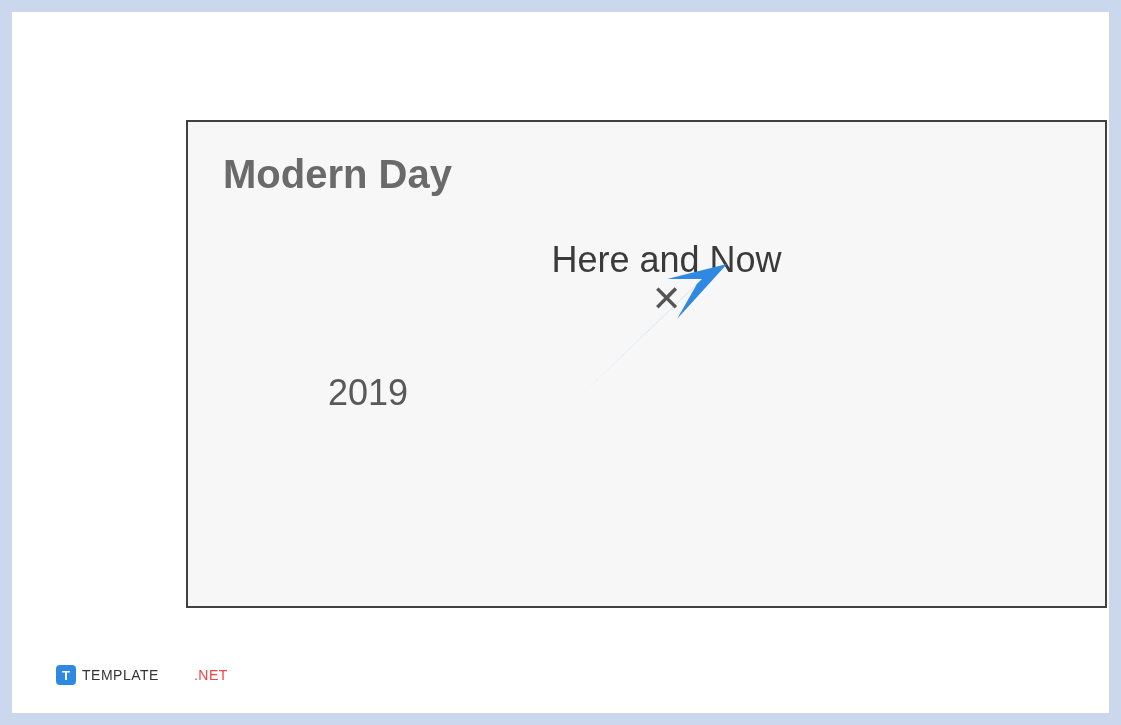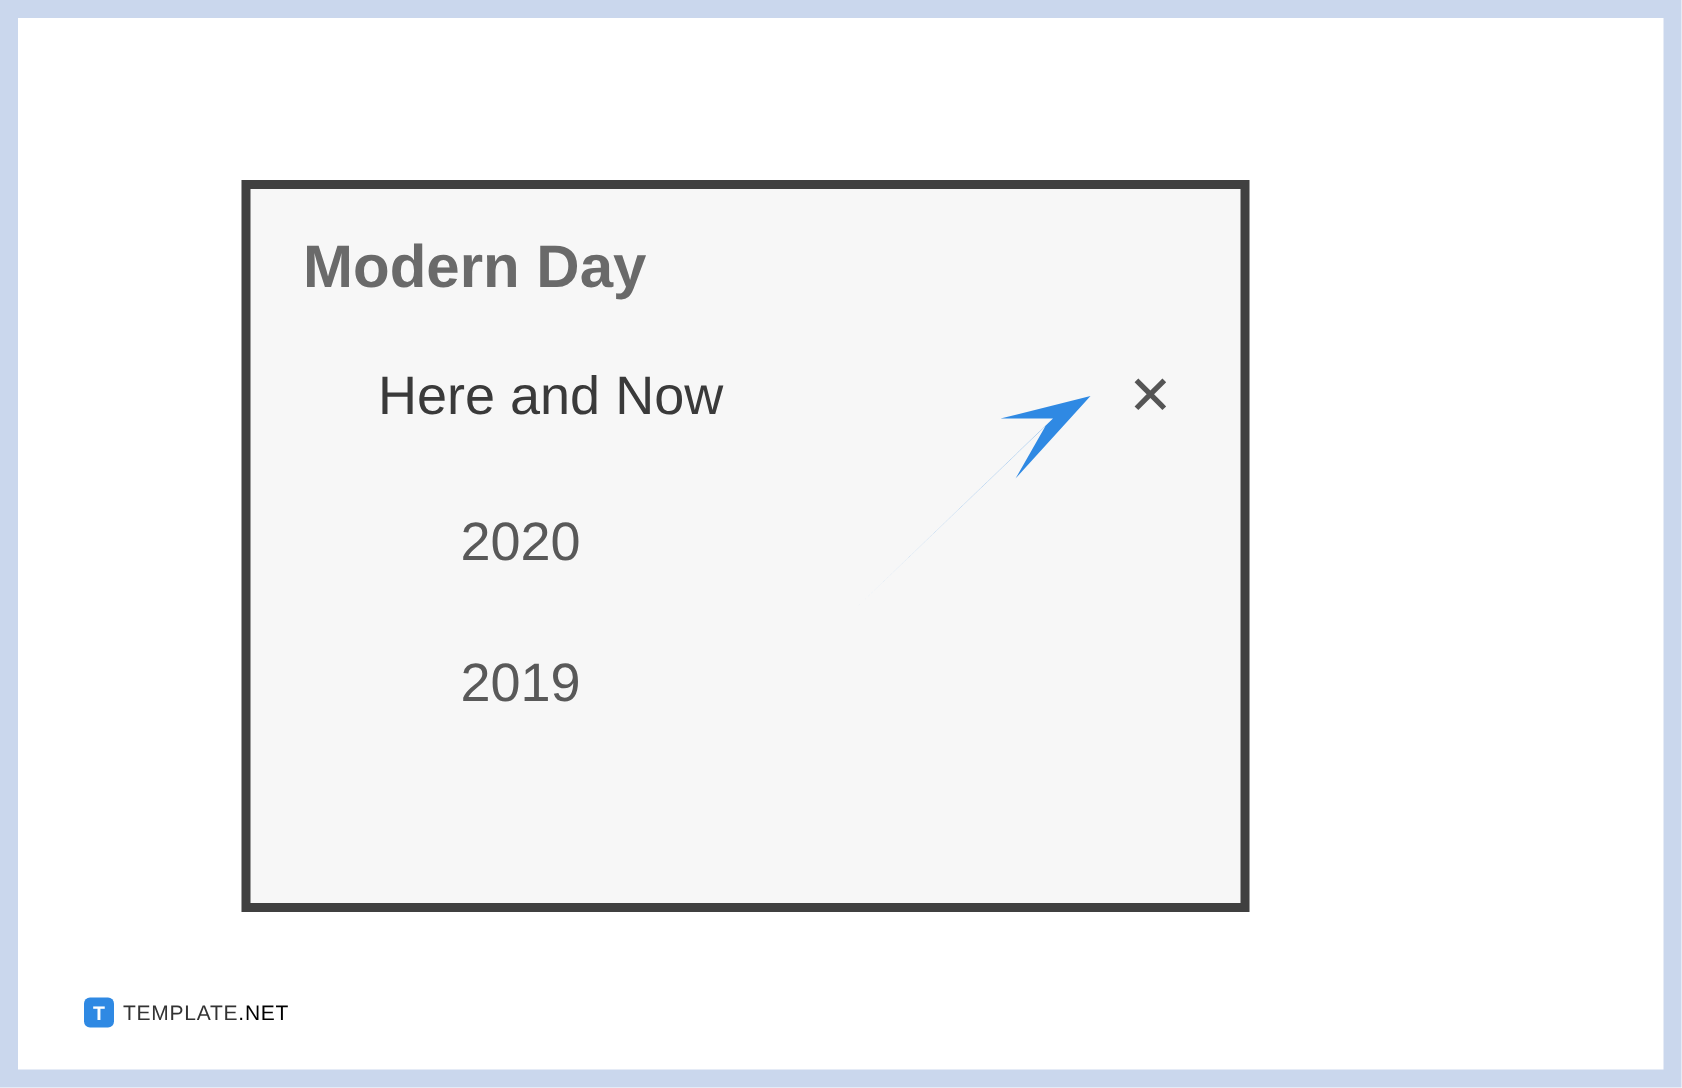--- a/index.html
+++ b/index.html
@@ -15,41 +15,42 @@
       padding: 12px;
     }
     .outer-frame {
       background: #ffffff;
       width: 100%;
       height: 100%;
       position: relative;
     }
     .panel {
       position: absolute;
-      left: 149px;
+      left: 174px;
       top: 108px;
-      width: 672px;
+      width: 921px;
       height: 488px;
-      border: 6px solid #404040;
+      border: 2px solid #404040;
       background: #f7f7f7;
       padding: 30px 35px 20px 35px;
     }
     .panel-title {
       font-size: 40px;
       font-weight: 700;
       color: #6a6a6a;
       margin-bottom: 42px;
     }
     .item-row {
       display: flex;
       align-items: center;
       justify-content: space-between;
       padding-left: 50px;
       padding-right: 10px;
       margin-bottom: 55px;
+      flex-direction: column;
     }
     .item-label {
       font-size: 36px;
       font-weight: 400;
       color: #3a3a3a;
     }
     .sub-row {
       padding-left: 105px;
       margin-bottom: 52px;
     }
@@ -94,39 +95,37 @@
     .watermark-text {
       font-size: 14px;
       color: #333;
       letter-spacing: 0.5px;
     }
     .watermark-text .bold {
       font-weight: 400;
     }
     .watermark-text .light {
       font-weight: 400;
-      color: #000000;
+      color: #ef4444;
+      margin-left: 35px;
     }
   </style>
 </head>
 <body>
 
 <div class="outer-frame">
 
   <div class="panel">
     <div class="panel-title">Modern Day</div>
 
     <div class="item-row">
       <span class="item-label">Here and Now</span>
       <span class="close-x">✕</span>
     </div>
 
-    <div class="sub-row">
-      <span class="sub-label">2020</span>
-    </div>
     <div class="sub-row">
       <span class="sub-label">2019</span>
     </div>
   </div>
 
   <svg class="arrow-annotation" width="210" height="180" viewBox="0 0 210 180">
     <path d="M 30 160 L 155 40 L 135 75 L 185 20 L 125 35 L 160 35 L 30 160 Z" fill="#2f89e3"></path>
   </svg>
 
   <div class="watermark">

